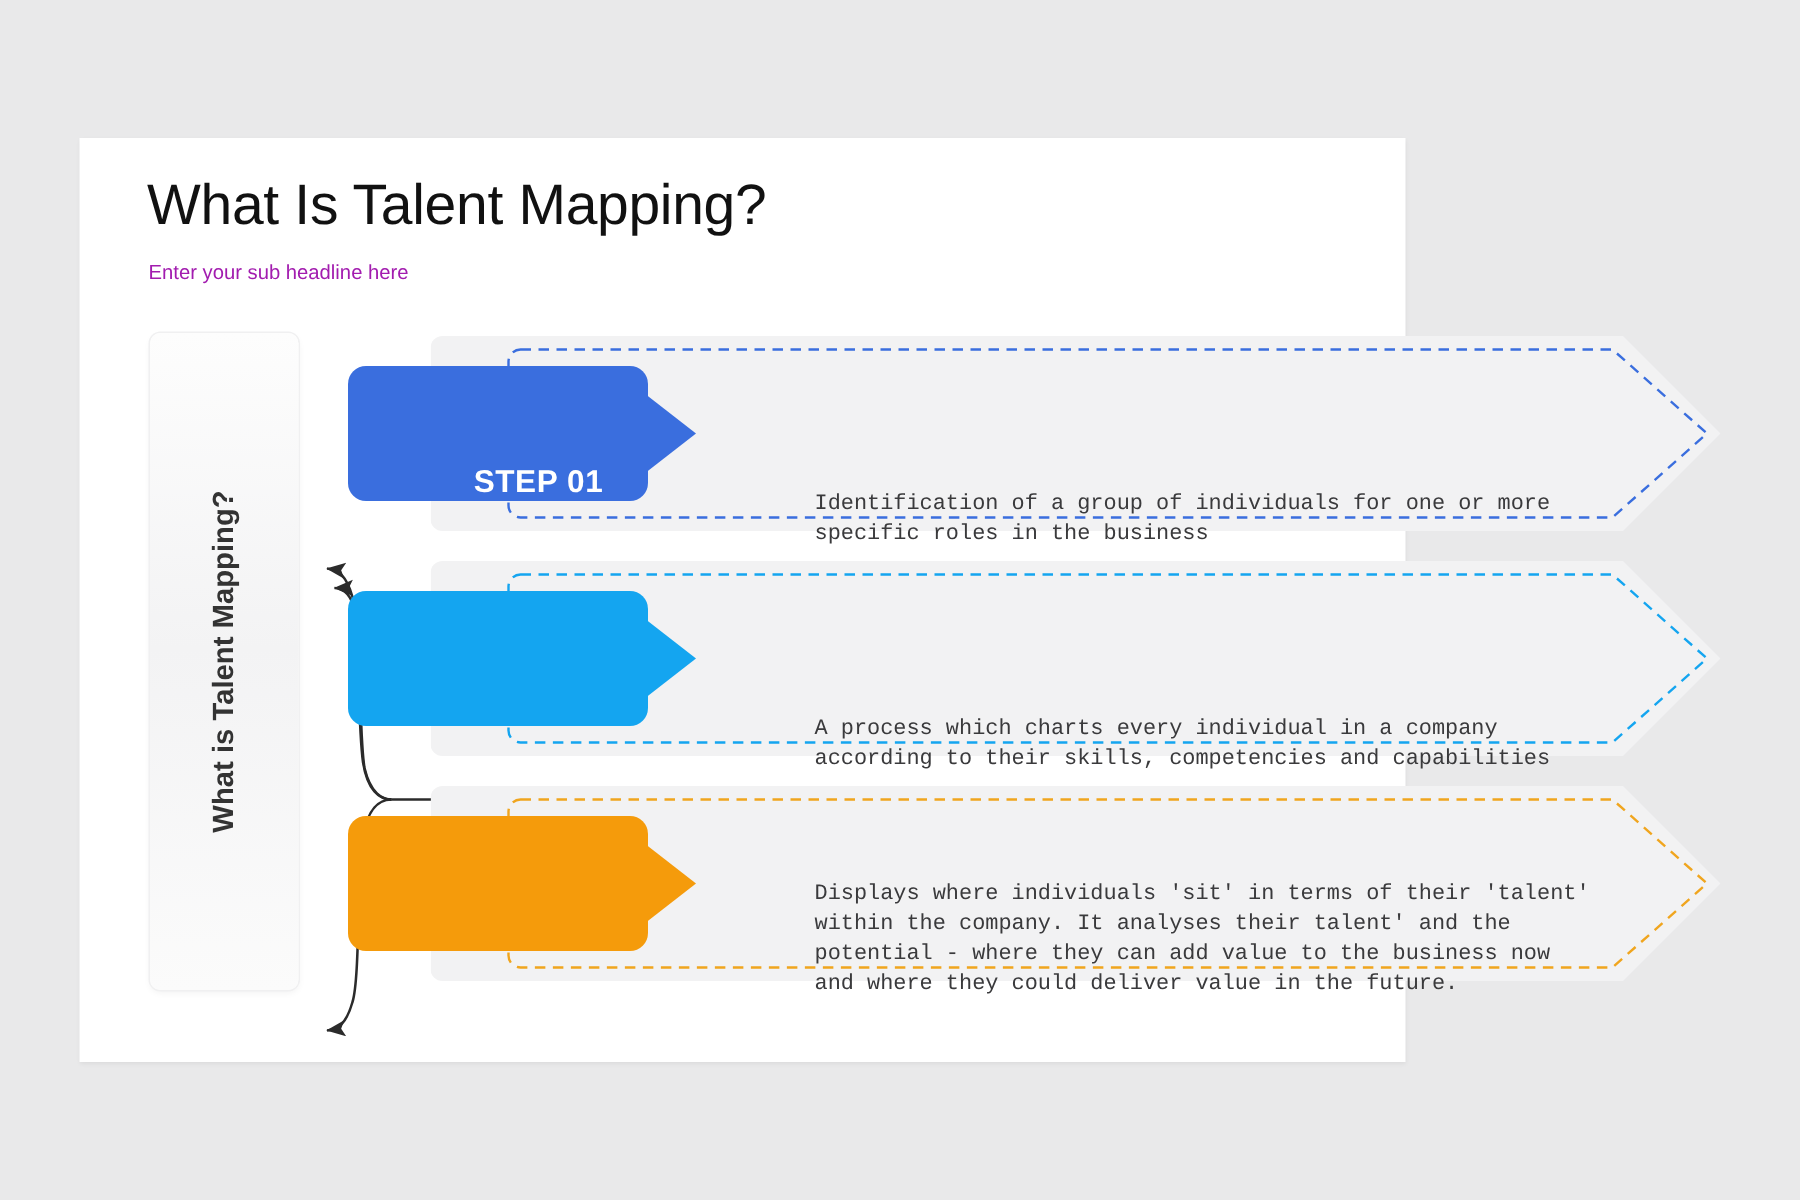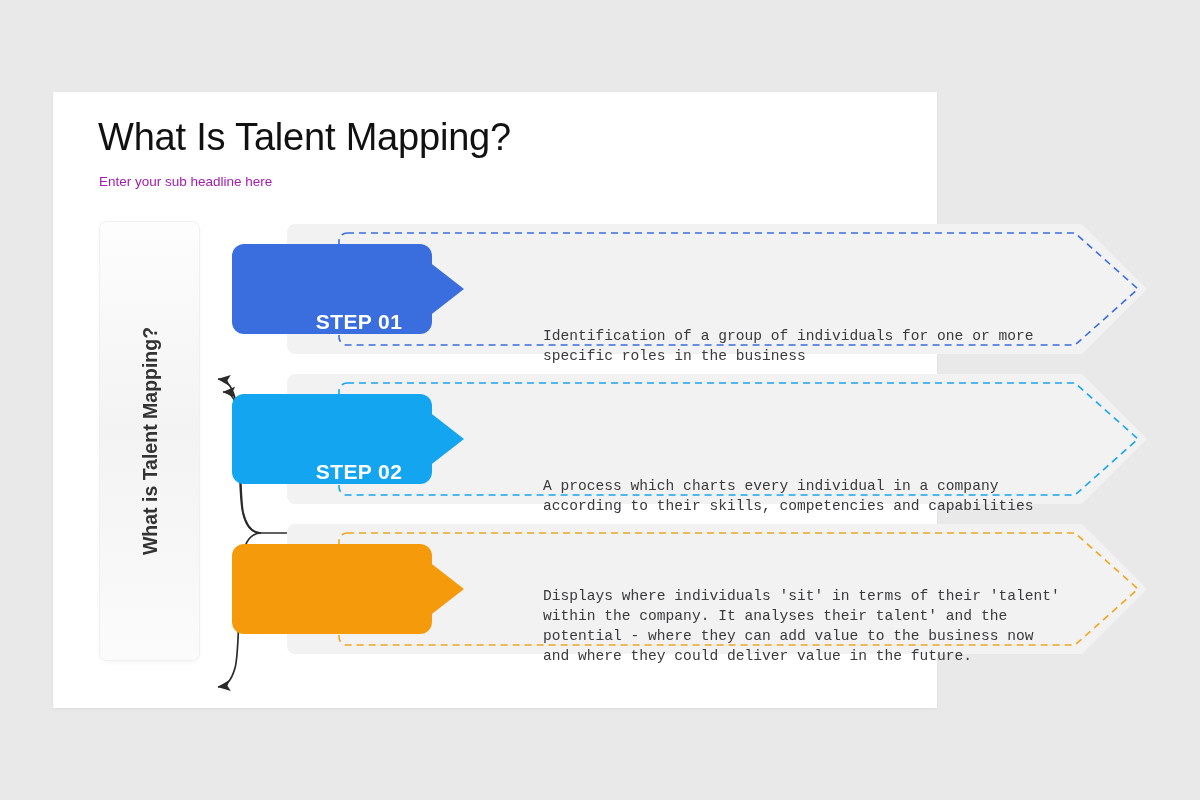--- a/index.html
+++ b/index.html
@@ -220,21 +220,20 @@
   </div>
 
   <div class="row row-2">
     <div class="chev-bg"></div>
     <svg class="chev-dash" viewBox="0 0 860 130">
       <path d="M60,9 L788,9 L851,65 L788,121 L60,121 A8,8 0 0 1 52,113 L52,17 A8,8 0 0 1 60,9 Z" fill="none" stroke="#14a5f0" stroke-width="1.6" stroke-dasharray="7 5"></path>
     </svg>
     <div class="badge">
       <div class="badge-body" style="background: rgb(20, 165, 240);"></div>
       <div class="badge-tip" style="border-left-color: rgb(20, 165, 240);"></div>
-      <div class="badge-label">STEP 02</div>
     </div>
     <div class="row-desc">
       <span>A process which charts every individual in a company according to their skills, competencies and capabilities</span>
     </div>
   </div>
 
   <div class="row row-3">
     <div class="chev-bg"></div>
     <svg class="chev-dash" viewBox="0 0 860 130">
       <path d="M60,9 L788,9 L851,65 L788,121 L60,121 A8,8 0 0 1 52,113 L52,17 A8,8 0 0 1 60,9 Z" fill="none" stroke="#f0a51e" stroke-width="1.6" stroke-dasharray="7 5"></path>

